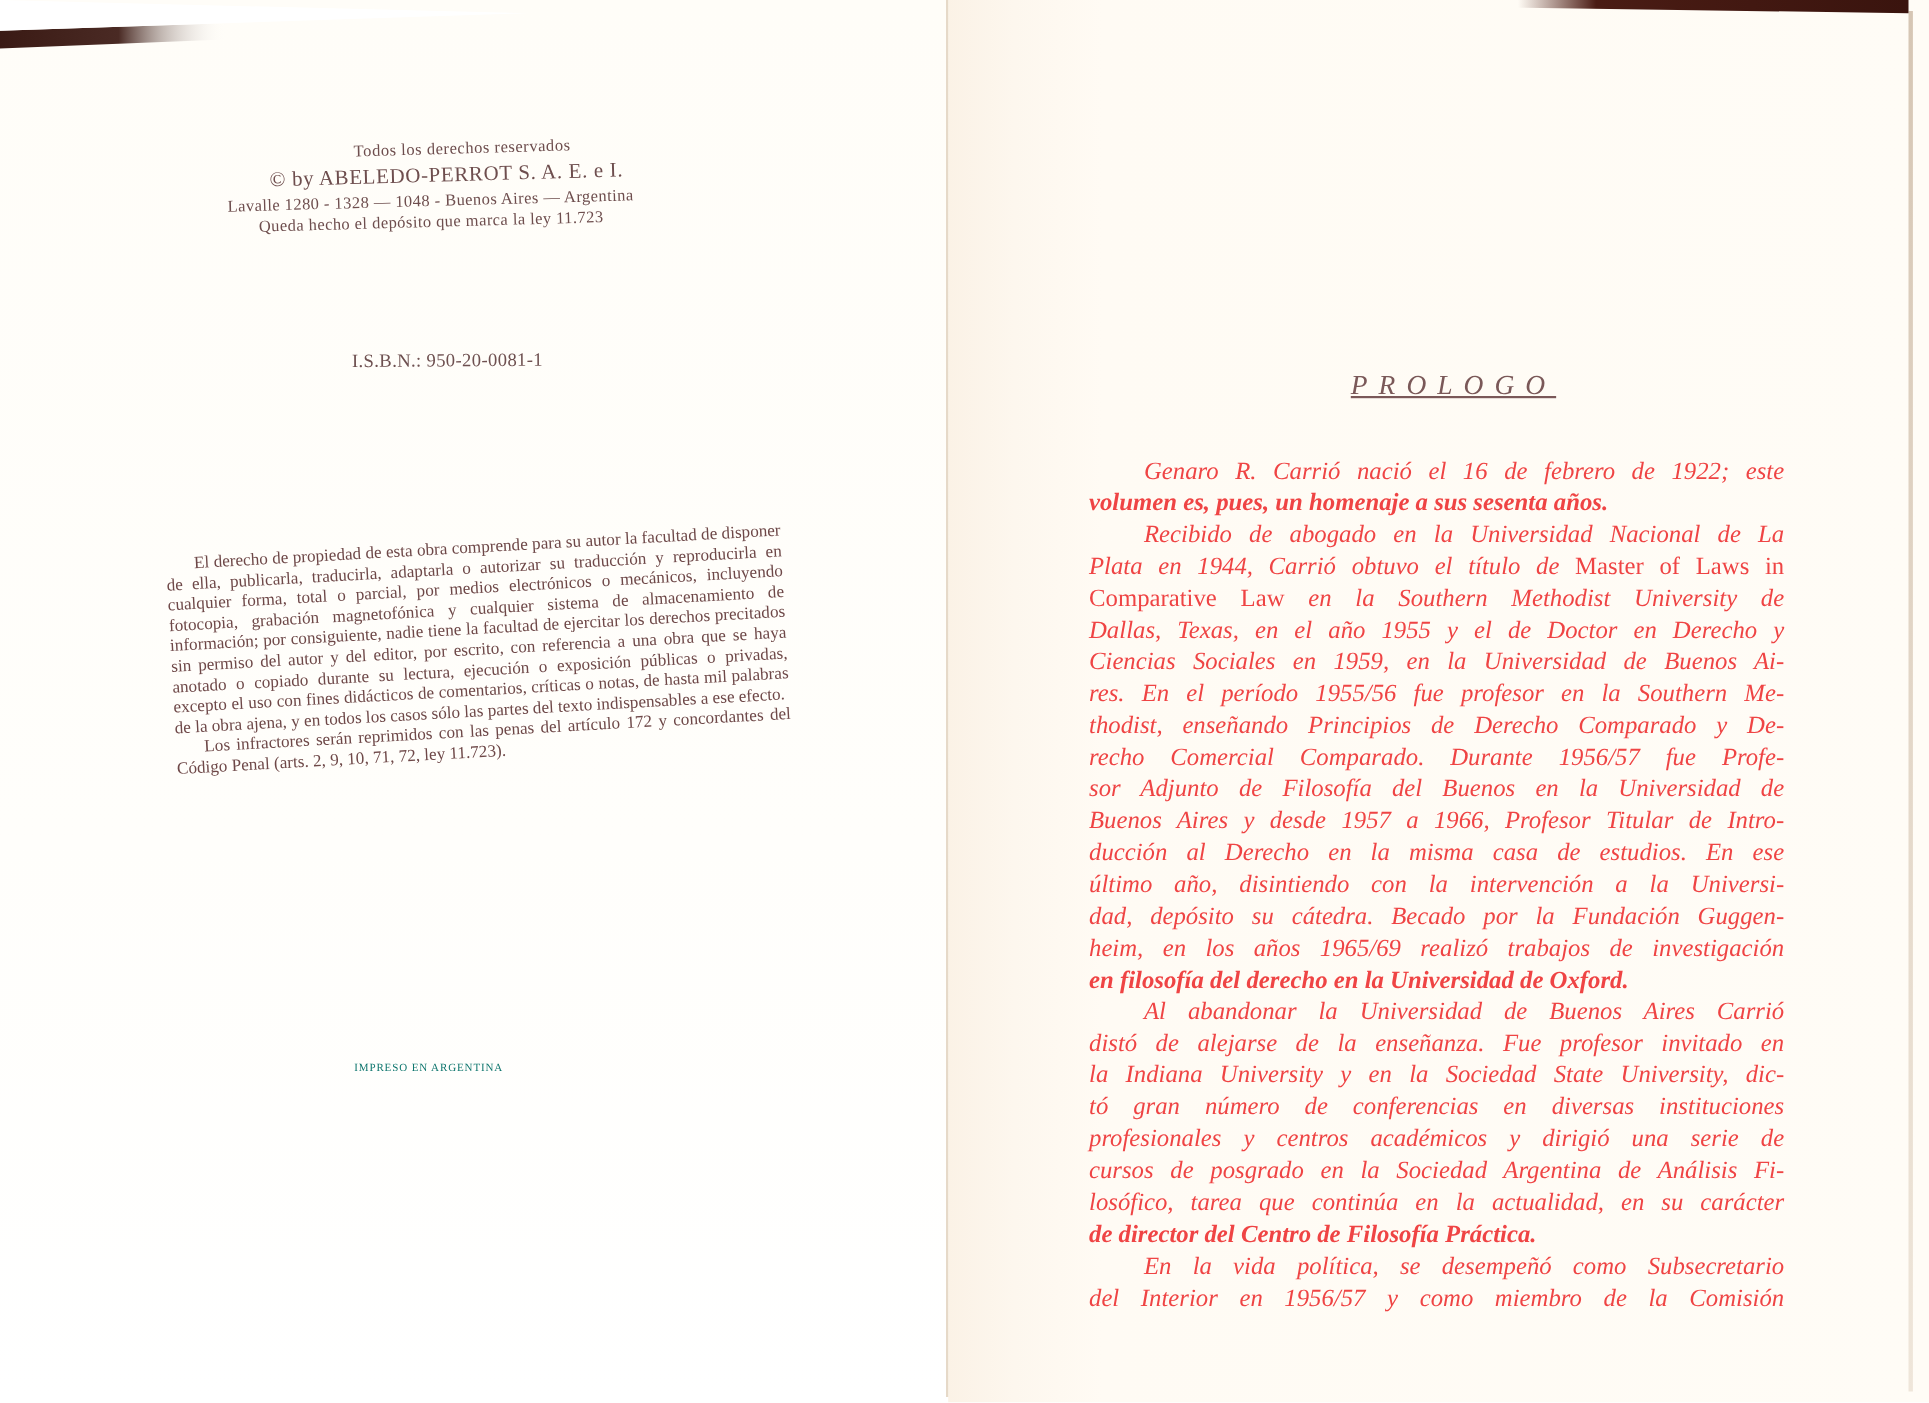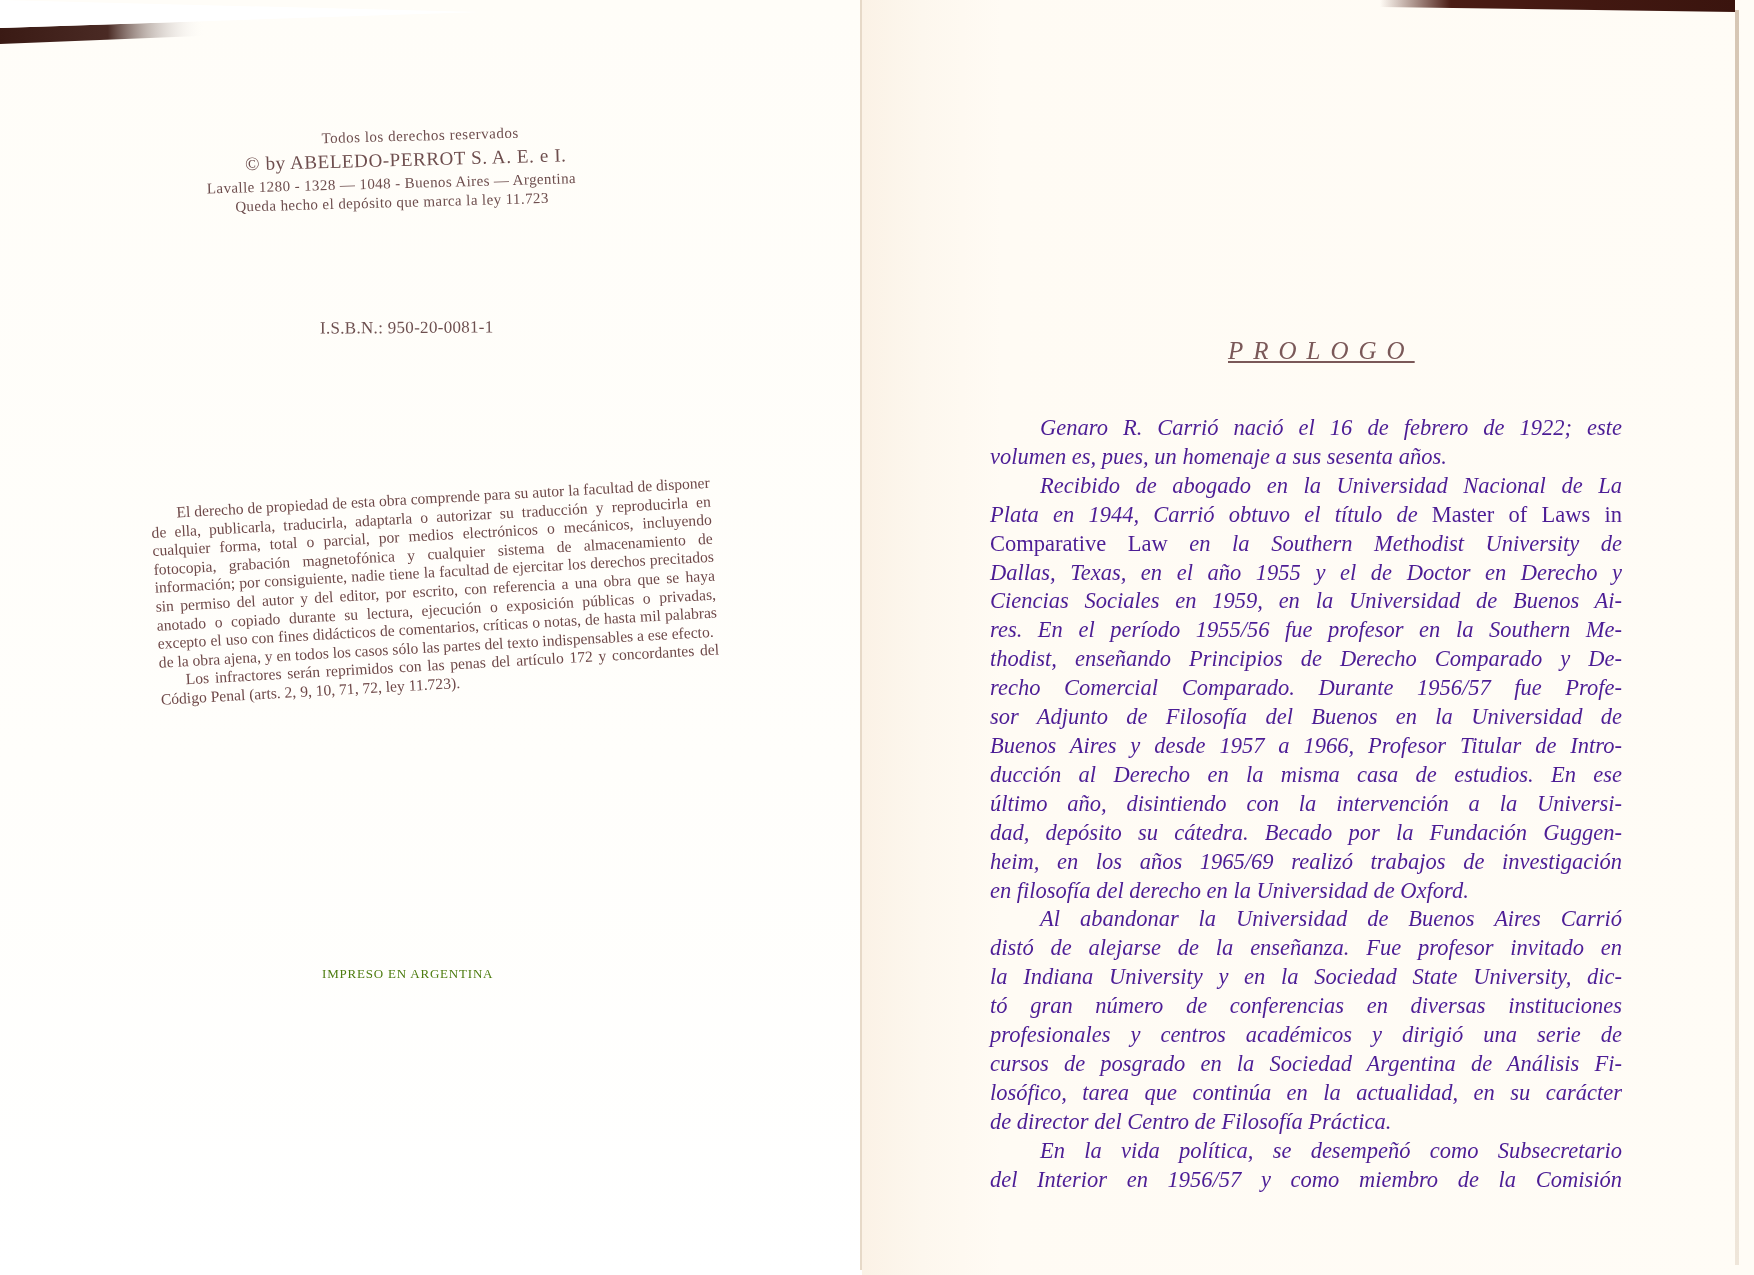--- a/index.html
+++ b/index.html
@@ -55,36 +55,36 @@
     position:absolute; left:150px; top:505px; width:560px;
     transform:rotate(-3.2deg); transform-origin:left top;
     font-size:15.6px; line-height:18.6px; color:#6e4848;
     text-align:justify;
   }
   .rights p { margin:0; }
   .rights p + p { margin-top:0; }
   .rights .indent { text-indent:26px; }
 
   .printed {
-    position:absolute; left:322px; top:966px; font-size:13px; letter-spacing:0.8px;
-    color:#4d7c0f;
+    position:absolute; left:322px; top:966px; font-size:10px; letter-spacing:0.8px;
+    color:#0f766e;
   }
 
   
   .prologo-title {
     position:absolute; left:1228px; top:337px; font-size:25px; font-style:italic;
     letter-spacing:10px; color:#7a5858;text-decoration:underline;
   }
   .prologo-body {
     position:absolute; left:990px; top:414px; width:632px;
-    font-size:22.5px; line-height:28.9px; font-style:italic; color:#4c1d95;
+    font-size:22.5px; line-height:28.9px; font-style:italic; color:#ef4444;
     text-align:justify;
   }
   .prologo-body .line { display:block; white-space:nowrap; text-align-last:justify; }
-  .prologo-body .line.last { text-align-last:left; }
+  .prologo-body .line.last { text-align-last:left;font-weight:bold; }
   .prologo-body .ind { padding-left:50px; }
   .prologo-body .up { font-style:normal; }
 </style>
 </head>
 <body>
 
 <div class="page page-left"></div>
 <div class="page page-right"></div>
 <div class="gutter"></div>
 <div class="right-edge"></div>

